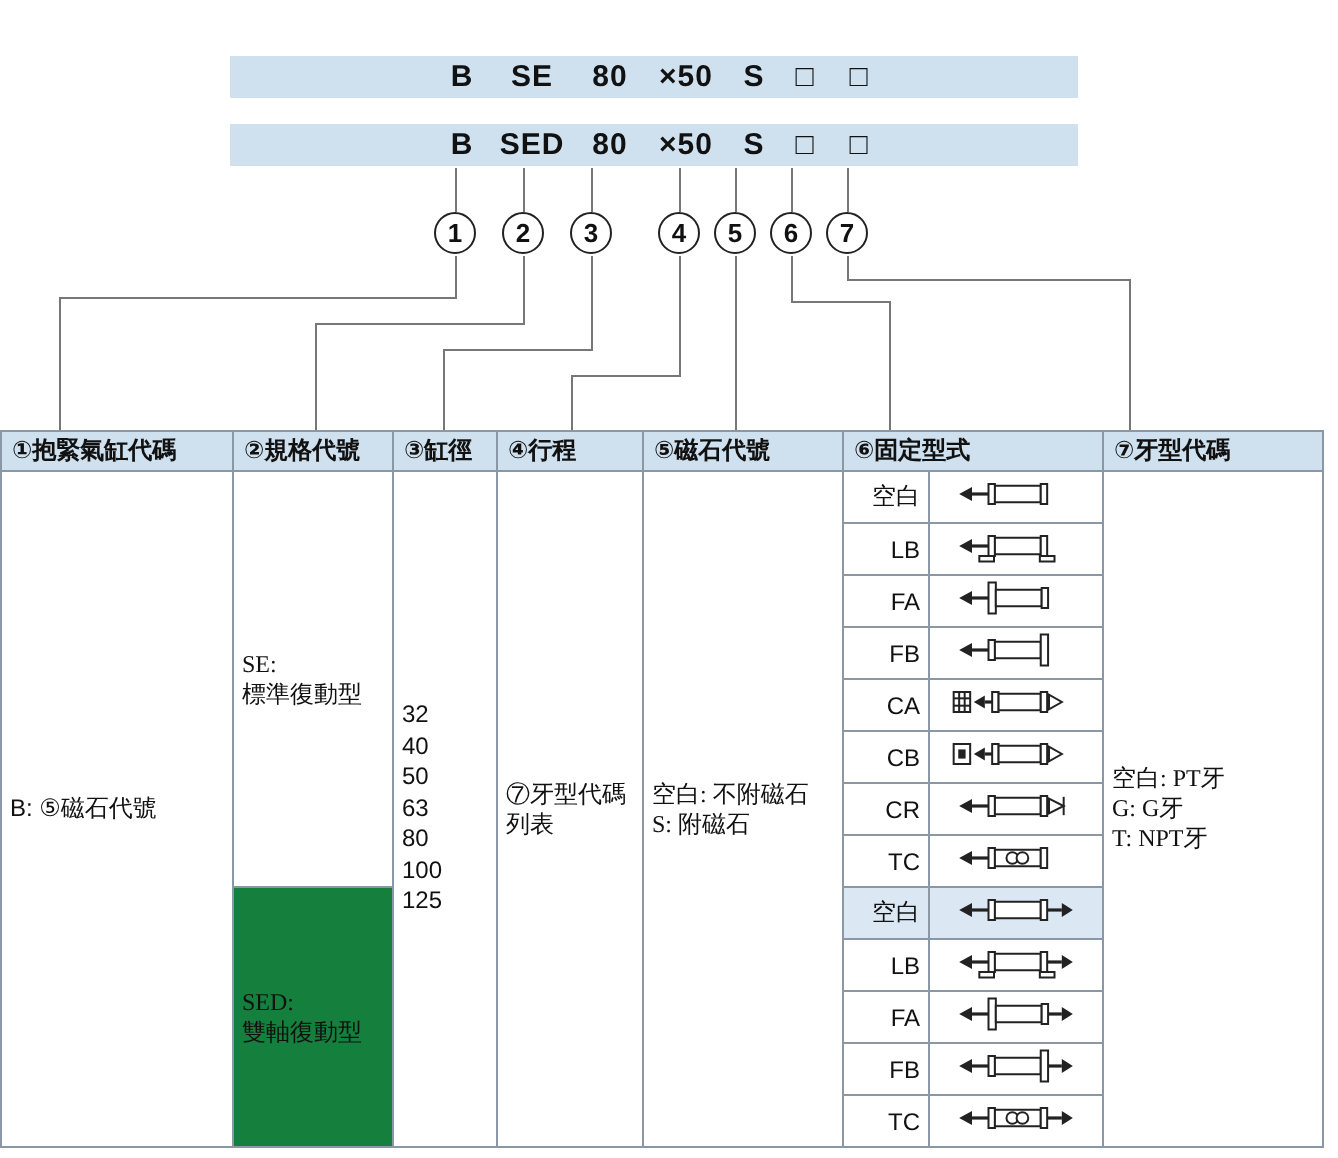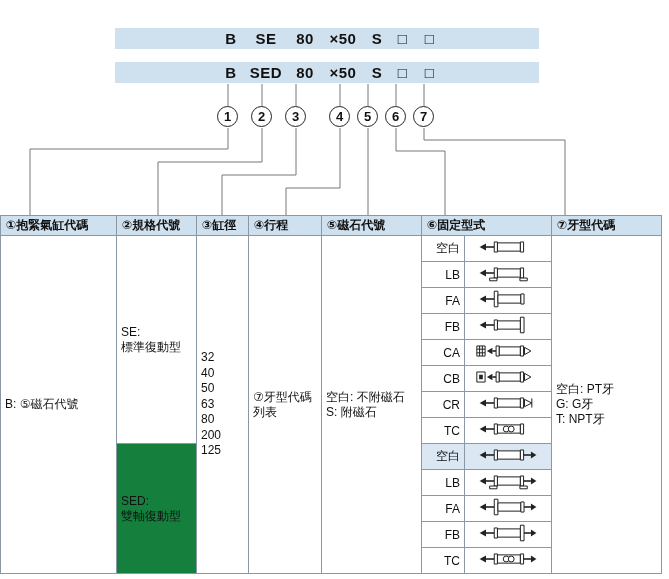--- a/index.html
+++ b/index.html
@@ -12,21 +12,21 @@
   .s0{width:24px}.s1{width:46px}.s2{width:32px}.s3{width:44px}.s4{width:24px}.s5{width:27px}.s6{width:27px}
   .callout{position:absolute;top:106px;width:21px;height:21px;border:1.5px solid #222;border-radius:50%;
            background:#fff;display:flex;align-items:center;justify-content:center;
            font-weight:bold;font-size:13px;box-sizing:border-box;}
   table.spec{position:absolute;left:0;top:215px;width:661px;height:352px;border-collapse:collapse;
              table-layout:fixed;font-size:12px;}
   table.spec th,table.spec td{border:1px solid #8a98a6;padding:1px 4px;box-sizing:border-box;overflow:hidden;}
   table.spec{border:1px solid #555;}
   table.spec th{background:#cfe0ee;text-align:left;font-weight:bold;height:19px;white-space:nowrap;padding-left:5px;}
   td.vmid{vertical-align:middle;}
-  td.pre{white-space:pre-line;line-height:15px;}
+  td.pre{white-space:pre-line;line-height:15px;font-family:Liberation Serif, serif;}
   td.mlabel{vertical-align:middle;padding-left:6px;height:25px;text-align:right;}
   td.micon{text-align:center;vertical-align:middle;padding:0;}
   .bore span{display:block;line-height:15.5px;}
   tr.hl td.mlabel, tr.hl td.micon{background:#dbe8f4;}
   svg line,svg rect,svg circle,svg polygon{vector-effect:non-scaling-stroke;}
 </style>
 </head>
 <body>
 
 <div class="canvas">
@@ -105,21 +105,21 @@
       <tr>
         <td rowspan="13" class="vmid">B: ⑤磁石代號</td>
         <td rowspan="8" class="vmid pre">SE:
 標準復動型</td>
         <td rowspan="13" class="vmid bore">
           <span>32</span>
           <span>40</span>
           <span>50</span>
           <span>63</span>
           <span>80</span>
-          <span>200</span>
+          <span>100</span>
           <span>125</span>
         </td>
         <td rowspan="13" class="vmid pre">⑦牙型代碼
 列表</td>
         <td rowspan="13" class="vmid pre">空白: 不附磁石
 S: 附磁石</td>
         <td class="mlabel">空白</td>
         <td class="micon">
           <svg width="66" height="20" viewBox="0 0 72 20">
             <polygon points="5,10 12,6.2 12,13.8" fill="#222"></polygon>

